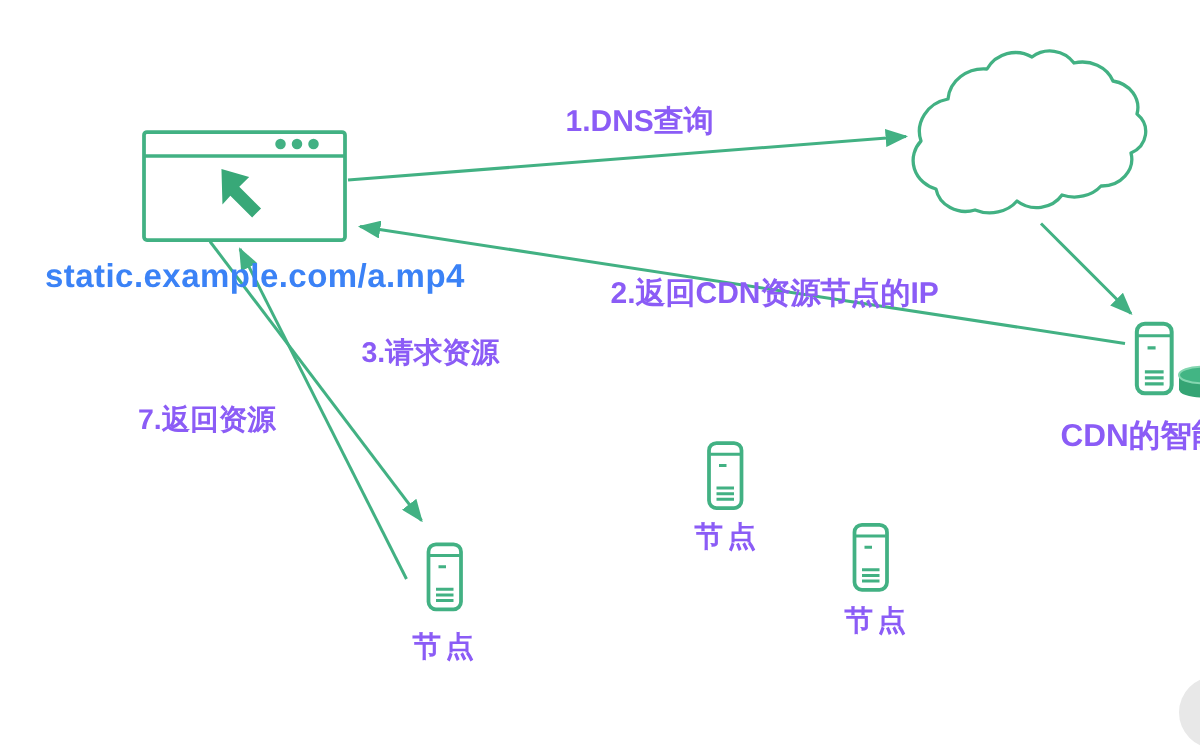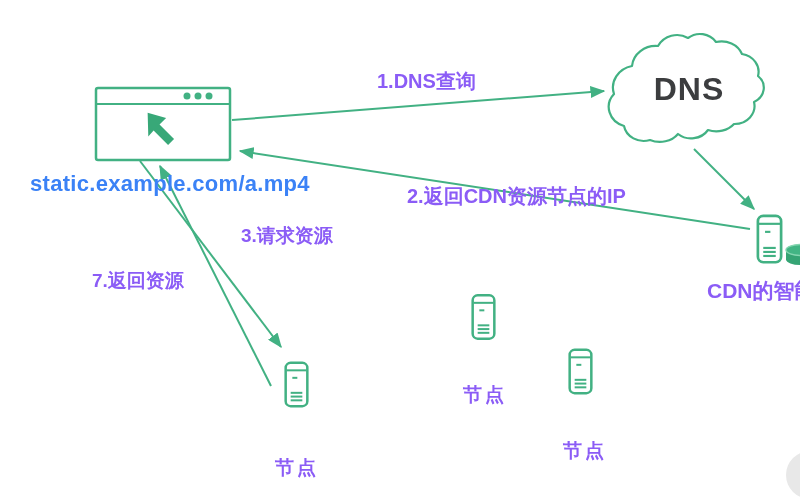--- a/index.html
+++ b/index.html
@@ -11,21 +11,21 @@
   .lbl{
     position:absolute;white-space:nowrap;color:#8b5cf6;
     font-weight:600;line-height:1.1;
   }
   .lbl-url{left:30px;top:172px;font-size:22px;font-weight:700;color:#3b82f6;letter-spacing:.3px;}
   .lbl-step1{left:377px;top:70px;font-size:20px;}
   .lbl-step2{left:407px;top:185px;font-size:20px;}
   .lbl-step3{left:241px;top:226px;font-size:19px;}
   .lbl-step4{left:92px;top:271px;font-size:19px;}
   .lbl-dns{left:639px;top:72px;width:100px;text-align:center;font-size:32px;font-weight:700;color:#3c3d3f;letter-spacing:1px;}
-  .lbl-node{font-size:19px;width:80px;text-align:center;letter-spacing:3px;margin-top:36px;}
+  .lbl-node{font-size:19px;width:80px;text-align:center;letter-spacing:3px;}
   .lbl-node1{left:257px;top:422px;}
   .lbl-node2{left:445px;top:349px;}
   .lbl-node3{left:545px;top:405px;}
   .lbl-cdn{left:707px;top:279px;font-size:21px;}
 </style>
 </head>
 <body>
 
 <div class="stage">
 
@@ -90,18 +90,17 @@
     </g>
 
     <circle cx="810" cy="475" r="24" fill="#e8e8e8"></circle>
   </svg>
 
   <div class="lbl lbl-url">static.example.com/a.mp4</div>
   <div class="lbl lbl-step1">1.DNS查询</div>
   <div class="lbl lbl-step2">2.返回CDN资源节点的IP</div>
   <div class="lbl lbl-step3">3.请求资源</div>
   <div class="lbl lbl-step4">7.返回资源</div>
-  <div class="lbl lbl-dns">DNS</div>
   <div class="lbl lbl-node lbl-node1">节点</div>
   <div class="lbl lbl-node lbl-node2">节点</div>
   <div class="lbl lbl-node lbl-node3">节点</div>
   <div class="lbl lbl-cdn">CDN的智能</div>
 </div>
 
 </body></html>

